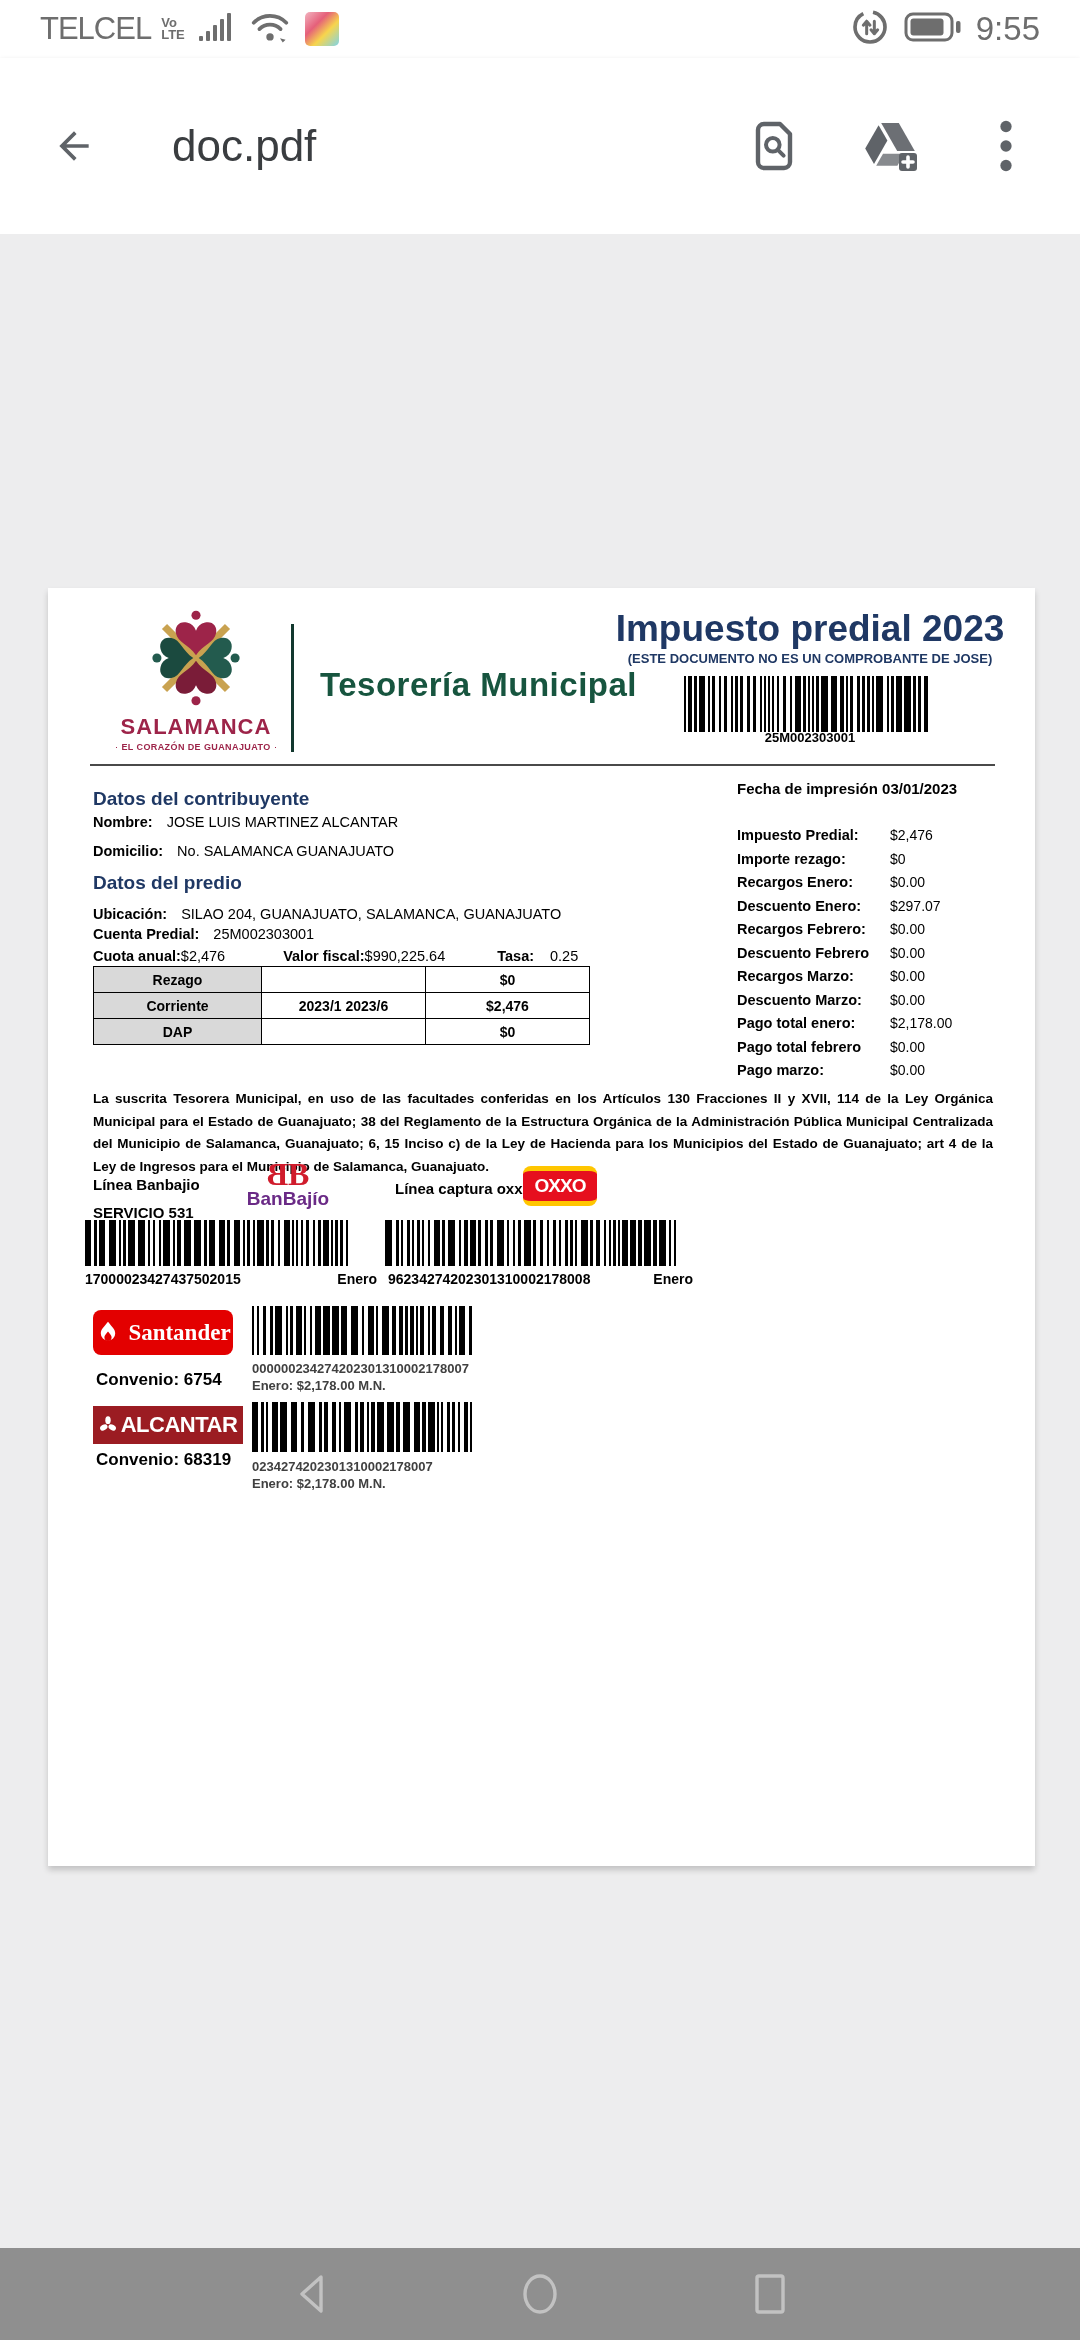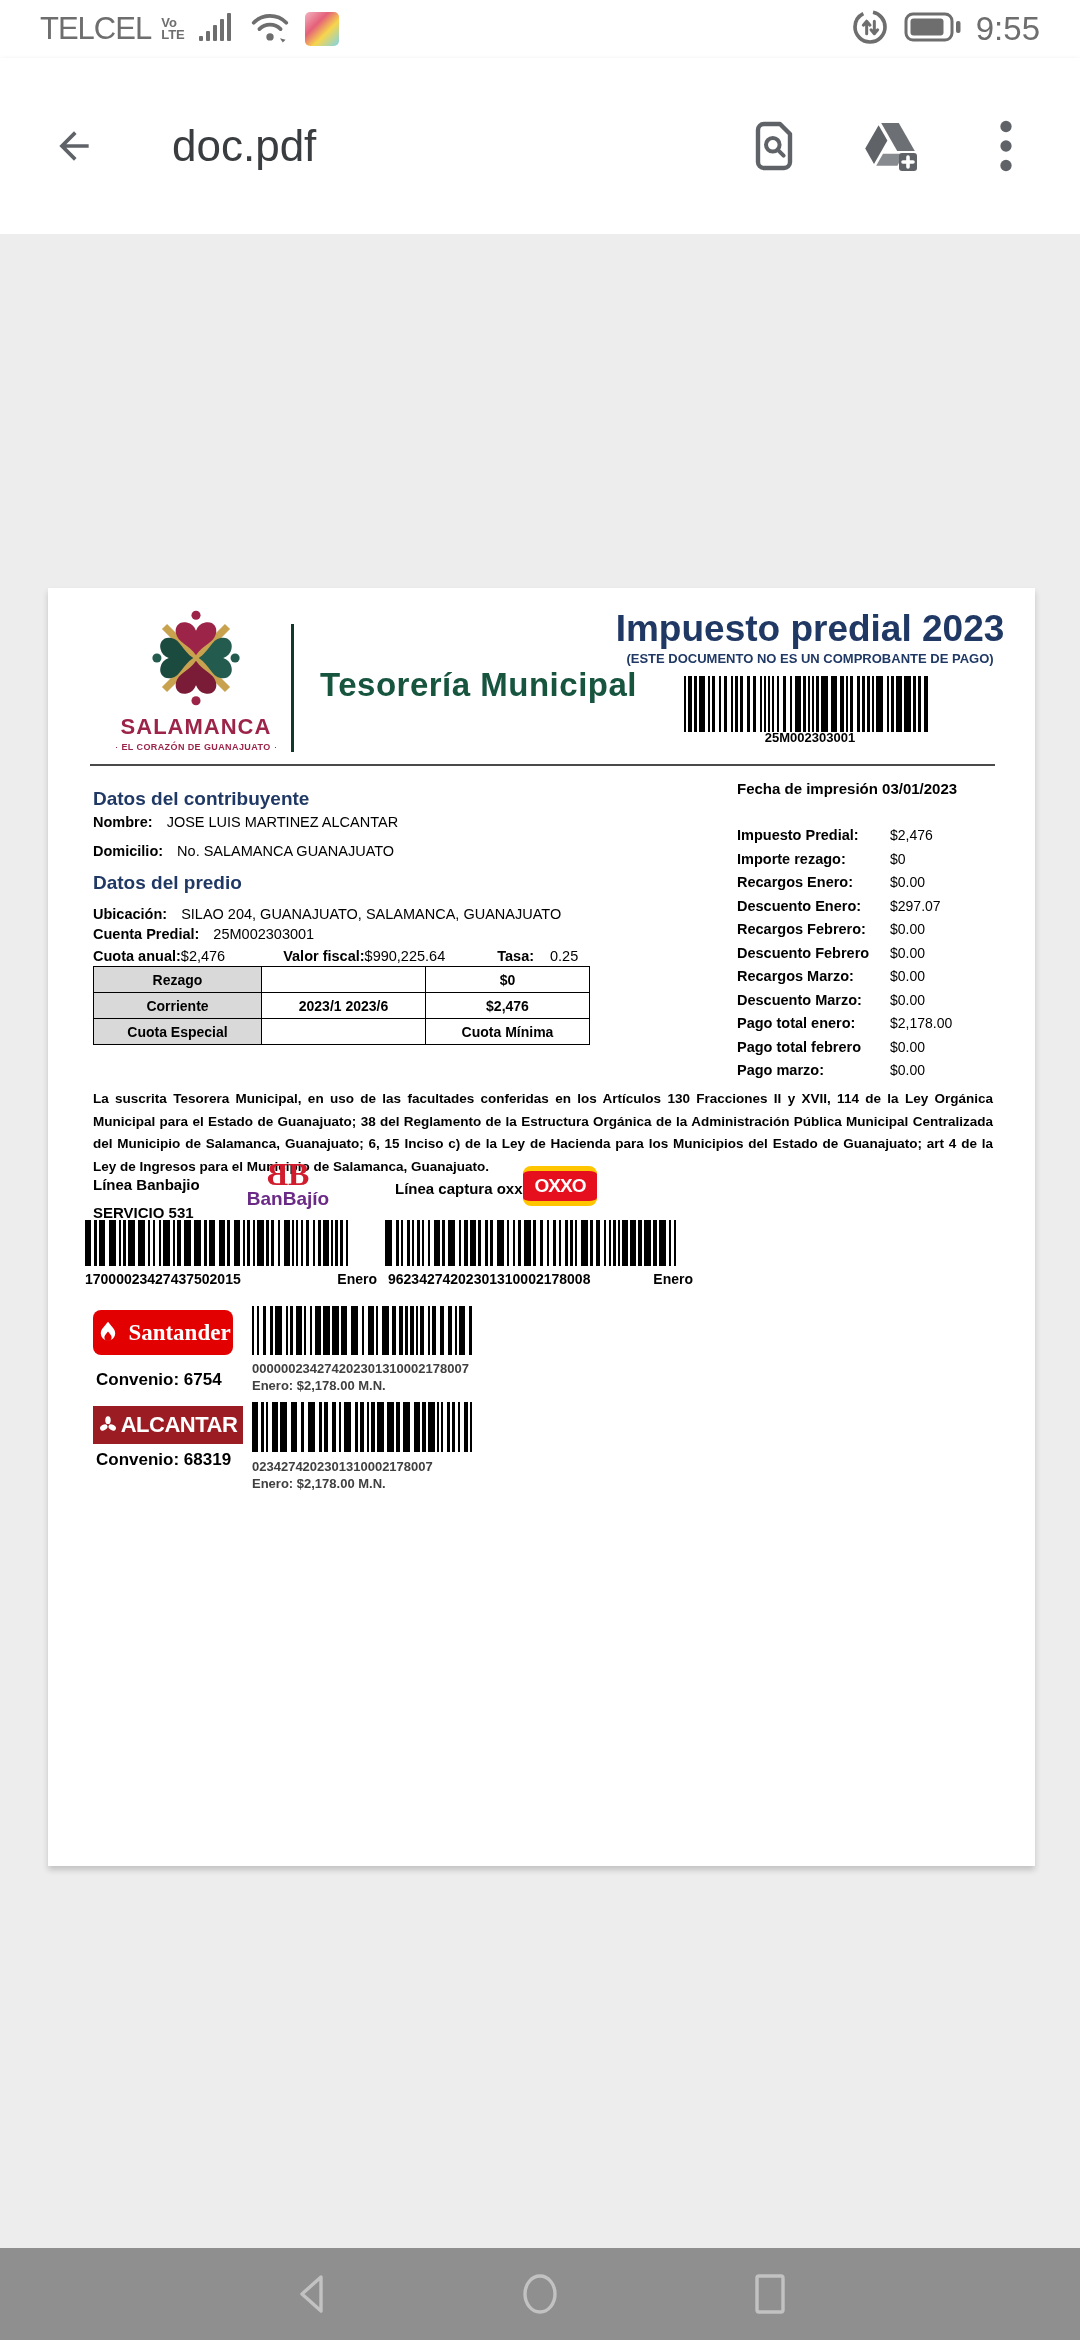--- a/index.html
+++ b/index.html
@@ -198,21 +198,21 @@
         <i></i>
           <span>EL CORAZÓN DE GUANAJUATO</span>
           <i></i>
       </div>
     </div>
     <div class="vdivider"></div>
     <div class="dept">Tesorería Municipal</div>
 
     <div class="title-block">
       <div class="doc-title">Impuesto predial 2023</div>
-      <div class="doc-subtitle">(ESTE DOCUMENTO NO ES UN COMPROBANTE DE PAGO)</div>
+      <div class="doc-subtitle">(ESTE DOCUMENTO NO ES UN COMPROBANTE DE JOSE)</div>
       <div class="barcode hdr-barcode">
           <i style="width: 2px; margin-right: 2px;"></i>
           <i style="width: 4px; margin-right: 2px;"></i>
           <i style="width: 3px; margin-right: 2px;"></i>
           <i style="width: 6px; margin-right: 3px;"></i>
           <i style="width: 2px; margin-right: 2px;"></i>
           <i style="width: 3px; margin-right: 4px;"></i>
           <i style="width: 2px; margin-right: 3px;"></i>
           <i style="width: 3px; margin-right: 4px;"></i>
           <i style="width: 2px; margin-right: 2px;"></i>
@@ -341,23 +341,23 @@
         <td class="lab">Rezago</td>
         <td class="c1"></td>
         <td class="c2">$0</td>
       </tr>
       <tr>
         <td class="lab">Corriente</td>
         <td class="c1">2023/1 2023/6</td>
         <td class="c2">$2,476</td>
       </tr>
       <tr>
-        <td class="lab">Cuota Especial</td>
+        <td class="lab">DAP</td>
         <td class="c1"></td>
-        <td class="c2">Cuota Mínima</td>
+        <td class="c2">$0</td>
       </tr>
     </tbody>
       </table>
 
     <div class="legal">La suscrita Tesorera Municipal, en uso de las facultades conferidas en los Artículos 130 Fracciones II y XVII, 114 de la Ley Orgánica Municipal para el Estado de Guanajuato; 38 del Reglamento de la Estructura Orgánica de la Administración Pública Municipal Centralizada del Municipio de Salamanca, Guanajuato; 6, 15 Inciso c) de la Ley de Hacienda para los Municipios del Estado de Guanajuato; art 4 de la Ley de Ingresos para el Municipio de Salamanca, Guanajuato.</div>
 
     <div class="pay-label" style="left:45px;top:588px">Línea Banbajio</div>
     <div class="bb-logo">
       <div class="bb-mono"><span class="flip">B</span><span>B</span></div>
       <div class="bb-name">BanBajío</div>

